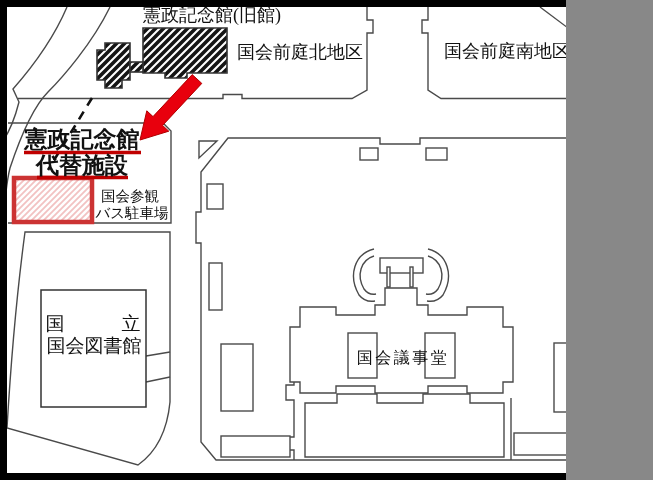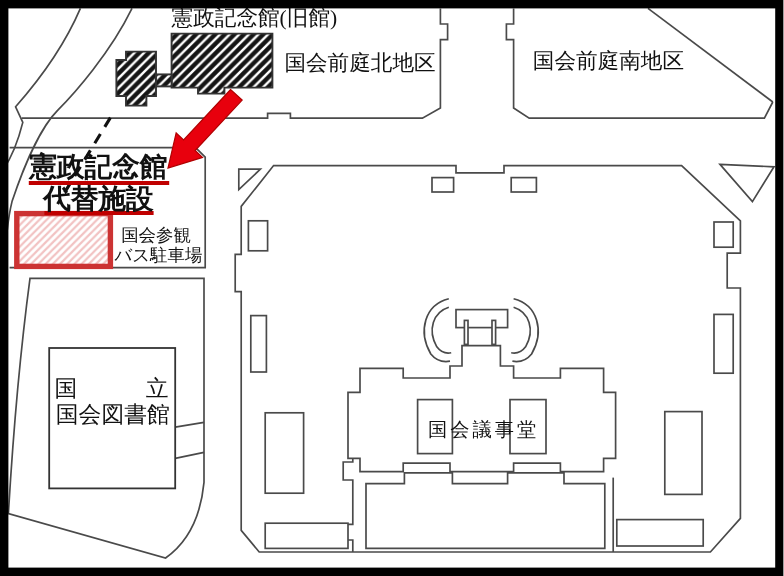--- a/index.html
+++ b/index.html
@@ -1,16 +1,16 @@
 <!DOCTYPE html>
 <html><head>
 <meta charset="utf-8">
 <style>
   html,body{margin:0;padding:0;background:#888;}
-  .stage{width:653px;height:480px;background:#fff;position:relative;overflow:hidden;}
+  .stage{width:566px;height:480px;background:#fff;position:relative;overflow:hidden;}
   svg{display:block;}
   text{font-family:"Liberation Serif","DejaVu Serif",serif;fill:#111;}
   .lbl-bold{font-weight:bold;}
 </style>
 </head>
 <body>
 
 <div class="stage">
 <svg width="653" height="480" viewBox="0 0 653 480" xmlns="http://www.w3.org/2000/svg">
 

